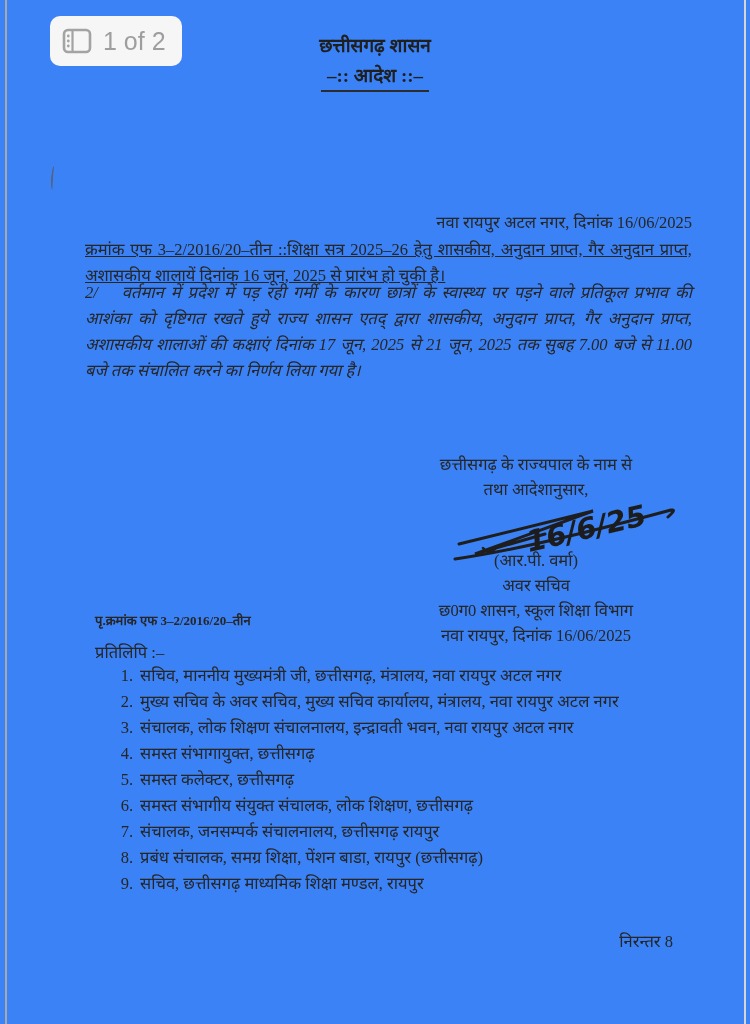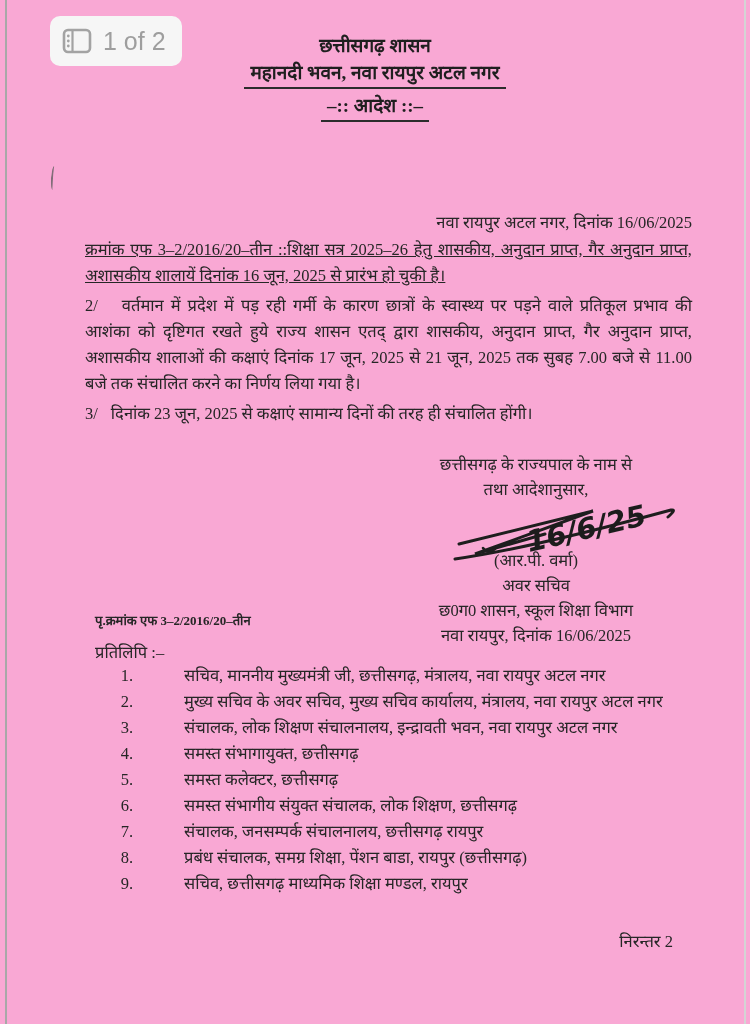--- a/index.html
+++ b/index.html
@@ -2,21 +2,21 @@
 <html><head>
 <meta charset="utf-8">
 <style>
   html,body { margin:0; padding:0; }
   body {
     width:750px; height:1024px; position:relative;
     background:#f4f4f2;
     font-family:"Liberation Serif","DejaVu Serif",serif;
   }
   .page {
-    position:absolute; inset:0; background:#f9a8d4; overflow:hidden;
+    position:absolute; inset:0; background:#3b82f6; overflow:hidden;
     color:#262626;
   }
   .edge-left  { position:absolute; left:5px;  top:0; bottom:0; width:2px; background:#a8a8a8; }
   .edge-right { position:absolute; right:4px; top:0; bottom:0; width:2px; background:#d4d4d4; }
 
   
   .pill {
     position:absolute; left:50px; top:16px; height:50px; min-width:130px;
     background:#f6f6f6; border-radius:10px;
     display:flex; align-items:center; gap:11px; padding:0 16px 0 12px; box-sizing:border-box;
@@ -32,21 +32,21 @@
   .hdr-underline { display:inline-block; border-bottom:2px solid #2c2c2c; padding:0 6px 1px; }
   .hdr-last { margin-top:3px; }
 
   .date-line { position:absolute; top:210px; right:58px; font-size:16.5px;margin-left:31px; }
 
   .para {
     position:absolute; left:85px; width:607px;
     font-size:16.5px; line-height:26px; text-align:justify;
   }
   #para1 { top:237px;text-decoration:underline; }
-  #para2 { top:293px; }
+  #para2 { top:280px;font-style:italic; }
   #para3 { top:401px; text-align:left; }
   .para-num-wide { padding-right:24px; }
   .para-num { padding-right:13px; }
 
   .sig-block {
     position:absolute; top:452px; left:378px; width:316px;
     display:flex; flex-direction:column; align-items:center;
     font-size:16.5px; line-height:25px; text-align:center;
   }
   .sig-block .nowrap { white-space:nowrap; }
@@ -54,21 +54,21 @@
 
   .ref-line   { position:absolute; top:611px; left:95px; font-size:13px; font-weight:700; }
   .copy-label { position:absolute; top:640px; left:95px; font-size:16.5px;text-align:right; }
 
   .recipients {
     position:absolute; top:663px; left:108px; width:586px;
     font-size:16.5px; line-height:26px;
   }
   .recipient { display:flex; }
   .rec-num  { flex:0 0 32px; text-align:right; padding-right:7px; box-sizing:border-box; white-space:nowrap; }
-  .rec-text { flex:1; text-align:justify;margin-left:44px; }
+  .rec-text { flex:1; text-align:justify; }
 
   .footer { position:absolute; top:929px; right:77px; font-size:16.5px; }
 
   .artifact {
     position:absolute; left:51px; top:166px; width:3px; height:24px;
     border-left:2px solid #5a5a5a; border-radius:60% 0 0 60%;
     transform:rotate(4deg); opacity:.75;
   }
 </style>
 </head>
@@ -87,34 +87,30 @@
         <circle cx="6.3" cy="8" r="1.4" fill="#a3a3a3"></circle>
         <circle cx="6.3" cy="13" r="1.4" fill="#a3a3a3"></circle>
         <circle cx="6.3" cy="18" r="1.4" fill="#a3a3a3"></circle>
       </svg>
     </span>
     <span>1 of 2</span>
   </div>
 
   <div class="doc-header">
     <span class="hdr-line">छत्तीसगढ़ शासन</span>
-    <span class="hdr-line"><span class="hdr-underline">महानदी भवन, नवा रायपुर अटल नगर</span></span>
     <span class="hdr-line hdr-last"><span class="hdr-underline">–:: आदेश ::–</span></span>
   </div>
 
   <div class="date-line">नवा रायपुर अटल नगर, दिनांक 16/06/2025</div>
 
   <div class="para" id="para1">
     <span>क्रमांक एफ 3–2/2016/20–तीन ::शिक्षा सत्र 2025–26 हेतु शासकीय, अनुदान प्राप्त, गैर अनुदान प्राप्त, अशासकीय शालायें दिनांक 16 जून, 2025 से प्रारंभ हो चुकी है।</span>
   </div>
   <div class="para" id="para2">
     <span class="para-num-wide">2/</span><span>वर्तमान में प्रदेश में पड़ रही गर्मी के कारण छात्रों के स्वास्थ्य पर पड़ने वाले प्रतिकूल प्रभाव की आशंका को दृष्टिगत रखते हुये राज्य शासन एतद् द्वारा शासकीय, अनुदान प्राप्त, गैर अनुदान प्राप्त, अशासकीय शालाओं की कक्षाएं दिनांक 17 जून, 2025 से 21 जून, 2025 तक सुबह 7.00 बजे से 11.00 बजे तक संचालित करने का निर्णय लिया गया है।</span>
-  </div>
-  <div class="para" id="para3">
-    <span class="para-num">3/</span><span>दिनांक 23 जून, 2025 से कक्षाएं सामान्य दिनों की तरह ही संचालित होंगी।</span>
   </div>
 
   <div class="sig-block">
     <span class="nowrap">छत्तीसगढ़ के राज्यपाल के नाम से</span>
     <span class="nowrap">तथा आदेशानुसार,</span>
     <svg class="sig-svg" viewBox="0 0 232 60">
       <path d="M6 42 L140 9 L22 52 L92 32" fill="none" stroke="#1e1e1e" stroke-width="3" stroke-linejoin="miter" stroke-linecap="round"></path>
       <path d="M30 46 q5 7 12 1" fill="none" stroke="#1e1e1e" stroke-width="2.6" stroke-linecap="round"></path>
       <path d="M2 57 C 66 48, 148 27, 218 8 q6 -1 -3 7" fill="none" stroke="#1e1e1e" stroke-width="3" stroke-linecap="round"></path>
       <text x="76" y="50" transform="rotate(-13 76 50)" font-size="29" font-style="italic" font-weight="bold" font-family="'DejaVu Sans',sans-serif" fill="#1c1c1c">16/6/25</text>
@@ -160,14 +156,14 @@
     <div class="recipient">
         <span class="rec-num">8.</span>
         <span class="rec-text">प्रबंध संचालक, समग्र शिक्षा, पेंशन बाडा, रायपुर (छत्तीसगढ़)</span>
       </div>
     <div class="recipient">
         <span class="rec-num">9.</span>
         <span class="rec-text">सचिव, छत्तीसगढ़ माध्यमिक शिक्षा मण्डल, रायपुर</span>
       </div>
   </div>
 
-  <div class="footer">निरन्तर 2</div>
+  <div class="footer">निरन्तर 8</div>
 </div>
 
 </body></html>

